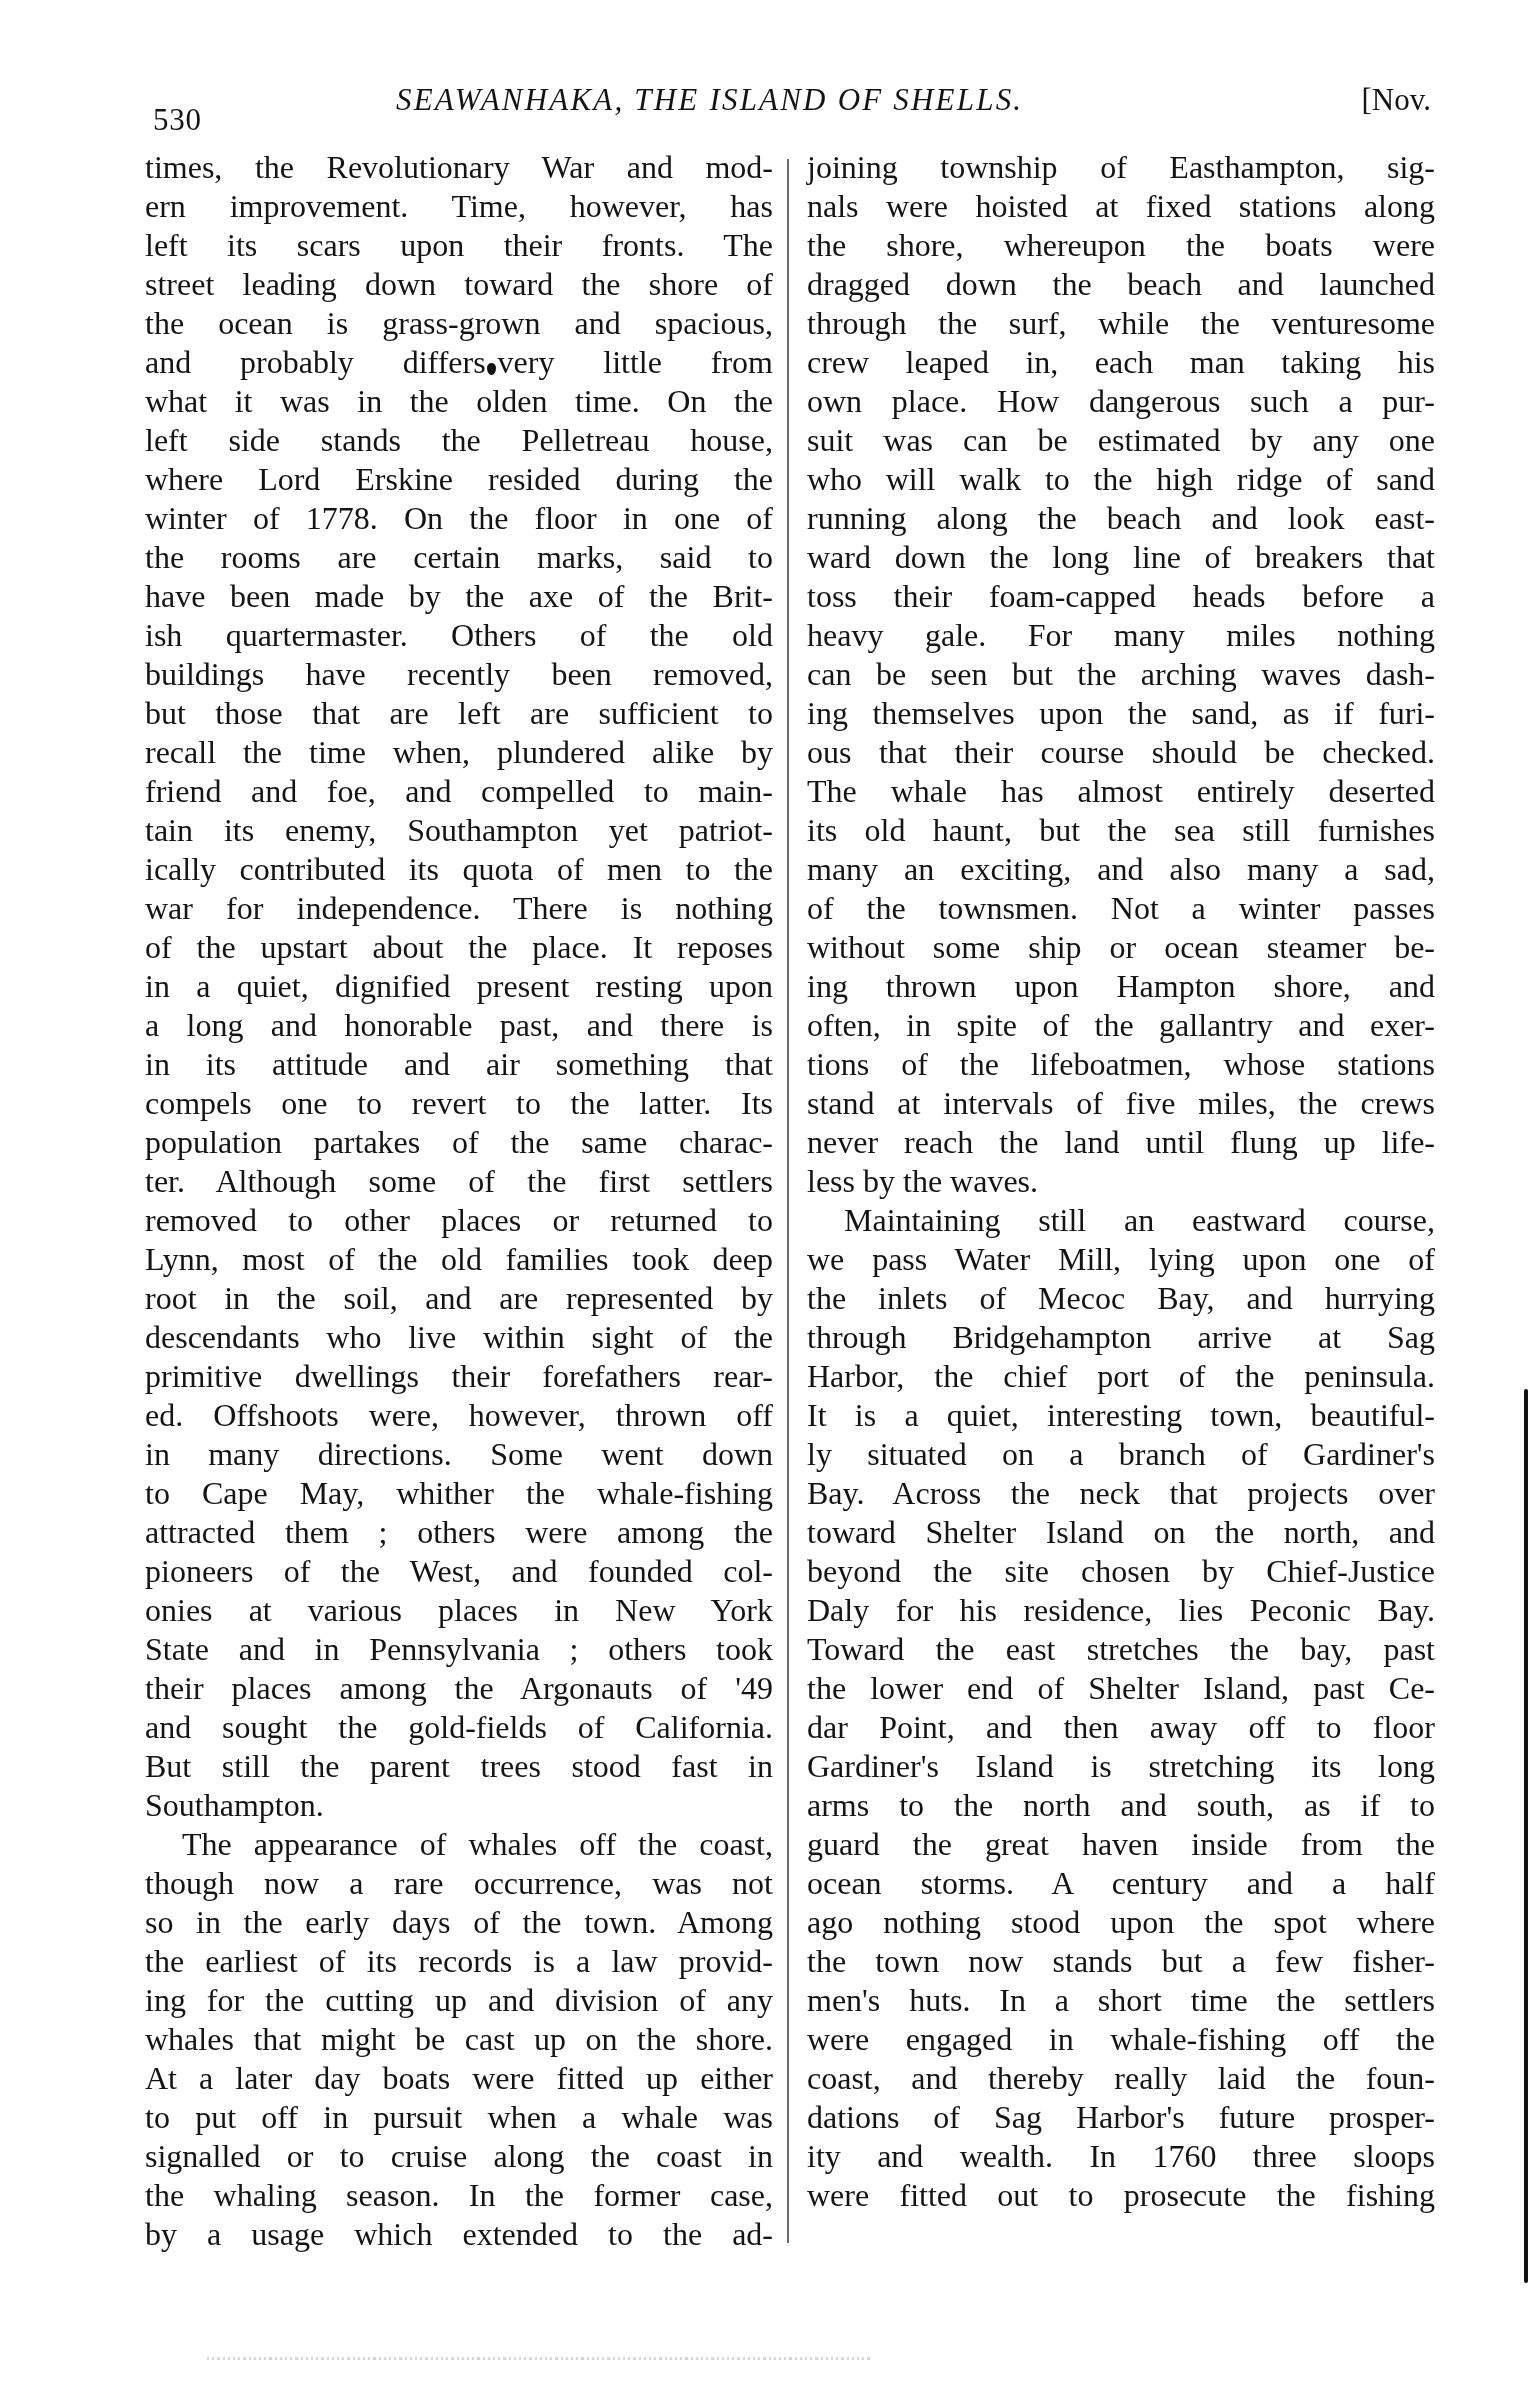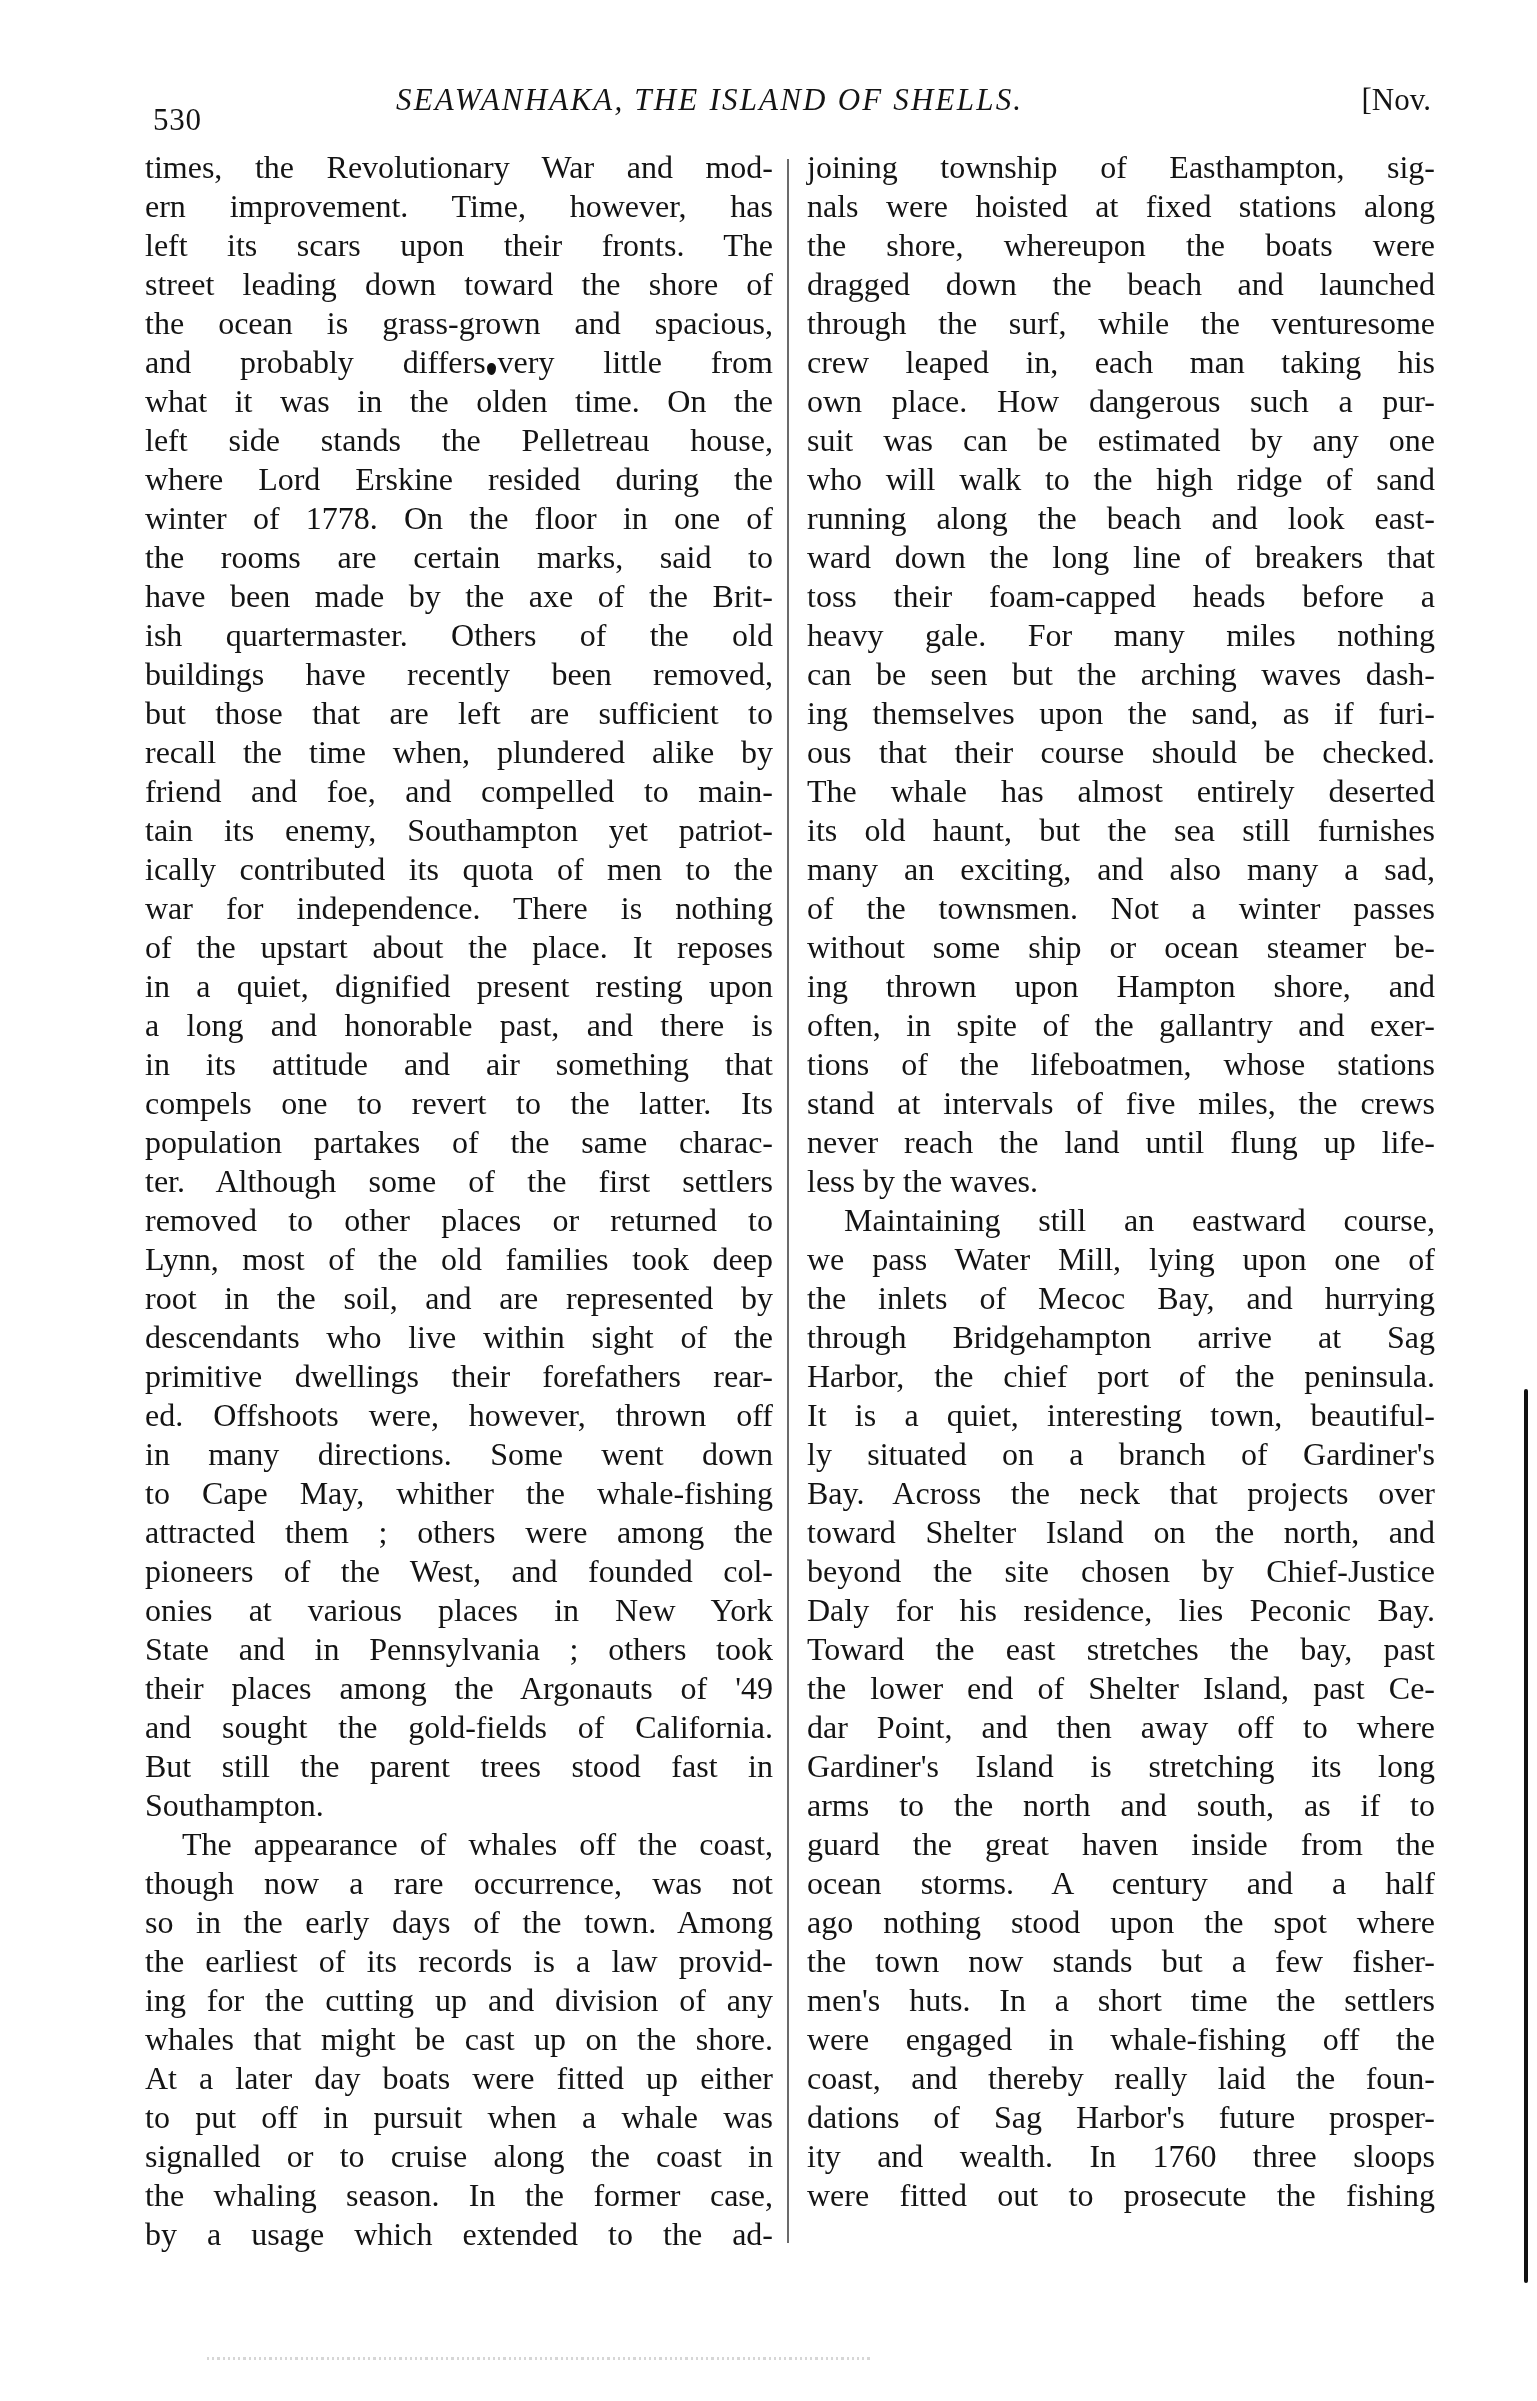--- a/index.html
+++ b/index.html
@@ -216,21 +216,21 @@
     <span class="ln">through Bridgehampton arrive at Sag</span>
     <span class="ln">Harbor, the chief port of the peninsula.</span>
     <span class="ln">It is a quiet, interesting town, beautiful-</span>
     <span class="ln">ly situated on a branch of Gardiner's</span>
     <span class="ln">Bay.  Across the neck that projects over</span>
     <span class="ln">toward Shelter Island on the north, and</span>
     <span class="ln">beyond the site chosen by Chief-Justice</span>
     <span class="ln">Daly for his residence, lies Peconic Bay.</span>
     <span class="ln">Toward the east stretches the bay, past</span>
     <span class="ln">the lower end of Shelter Island, past Ce-</span>
-    <span class="ln">dar Point, and then away off to where</span>
+    <span class="ln">dar Point, and then away off to floor</span>
     <span class="ln">Gardiner's Island is stretching its long</span>
     <span class="ln">arms to the north and south, as if to</span>
     <span class="ln">guard the great haven inside from the</span>
     <span class="ln">ocean storms.  A century and a half</span>
     <span class="ln">ago nothing stood upon the spot where</span>
     <span class="ln">the town now stands but a few fisher-</span>
     <span class="ln">men's huts.  In a short time the settlers</span>
     <span class="ln">were engaged in whale-fishing off the</span>
     <span class="ln">coast, and thereby really laid the foun-</span>
     <span class="ln">dations of Sag Harbor's future prosper-</span>

